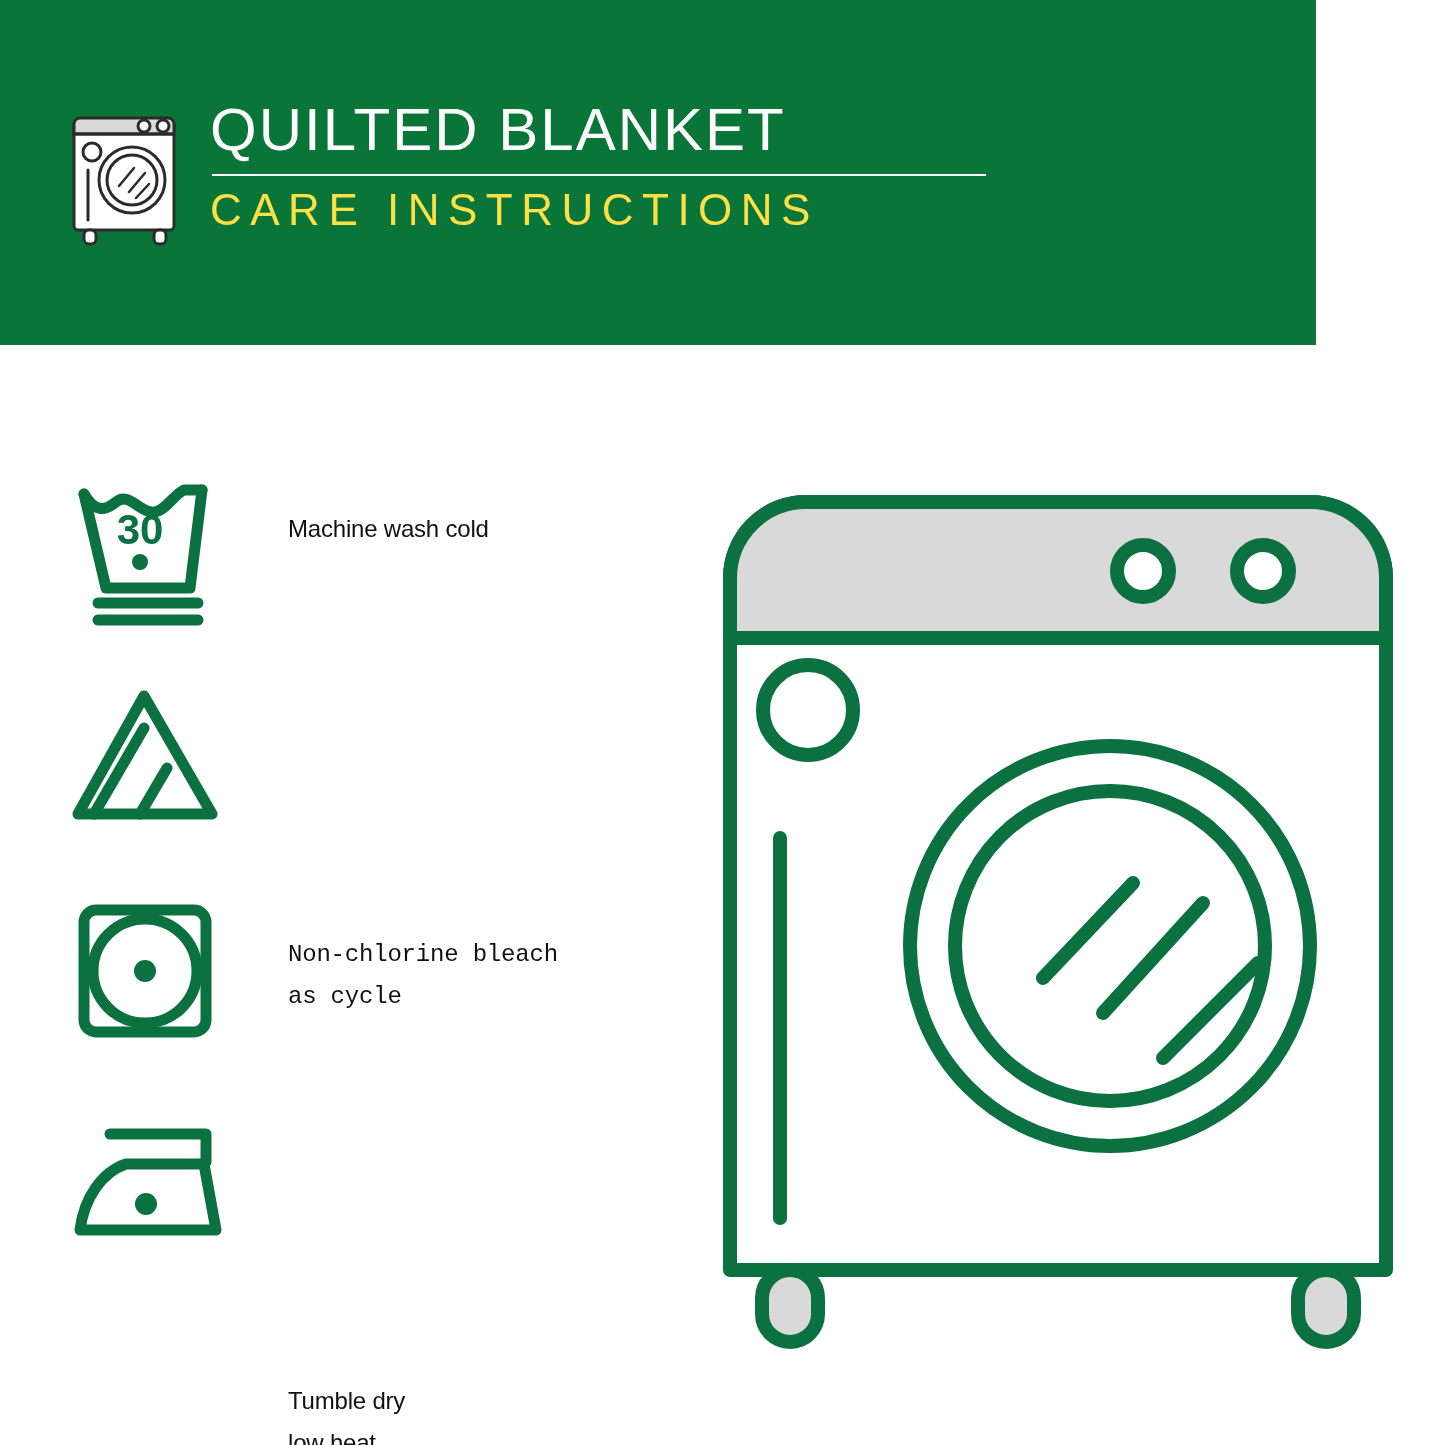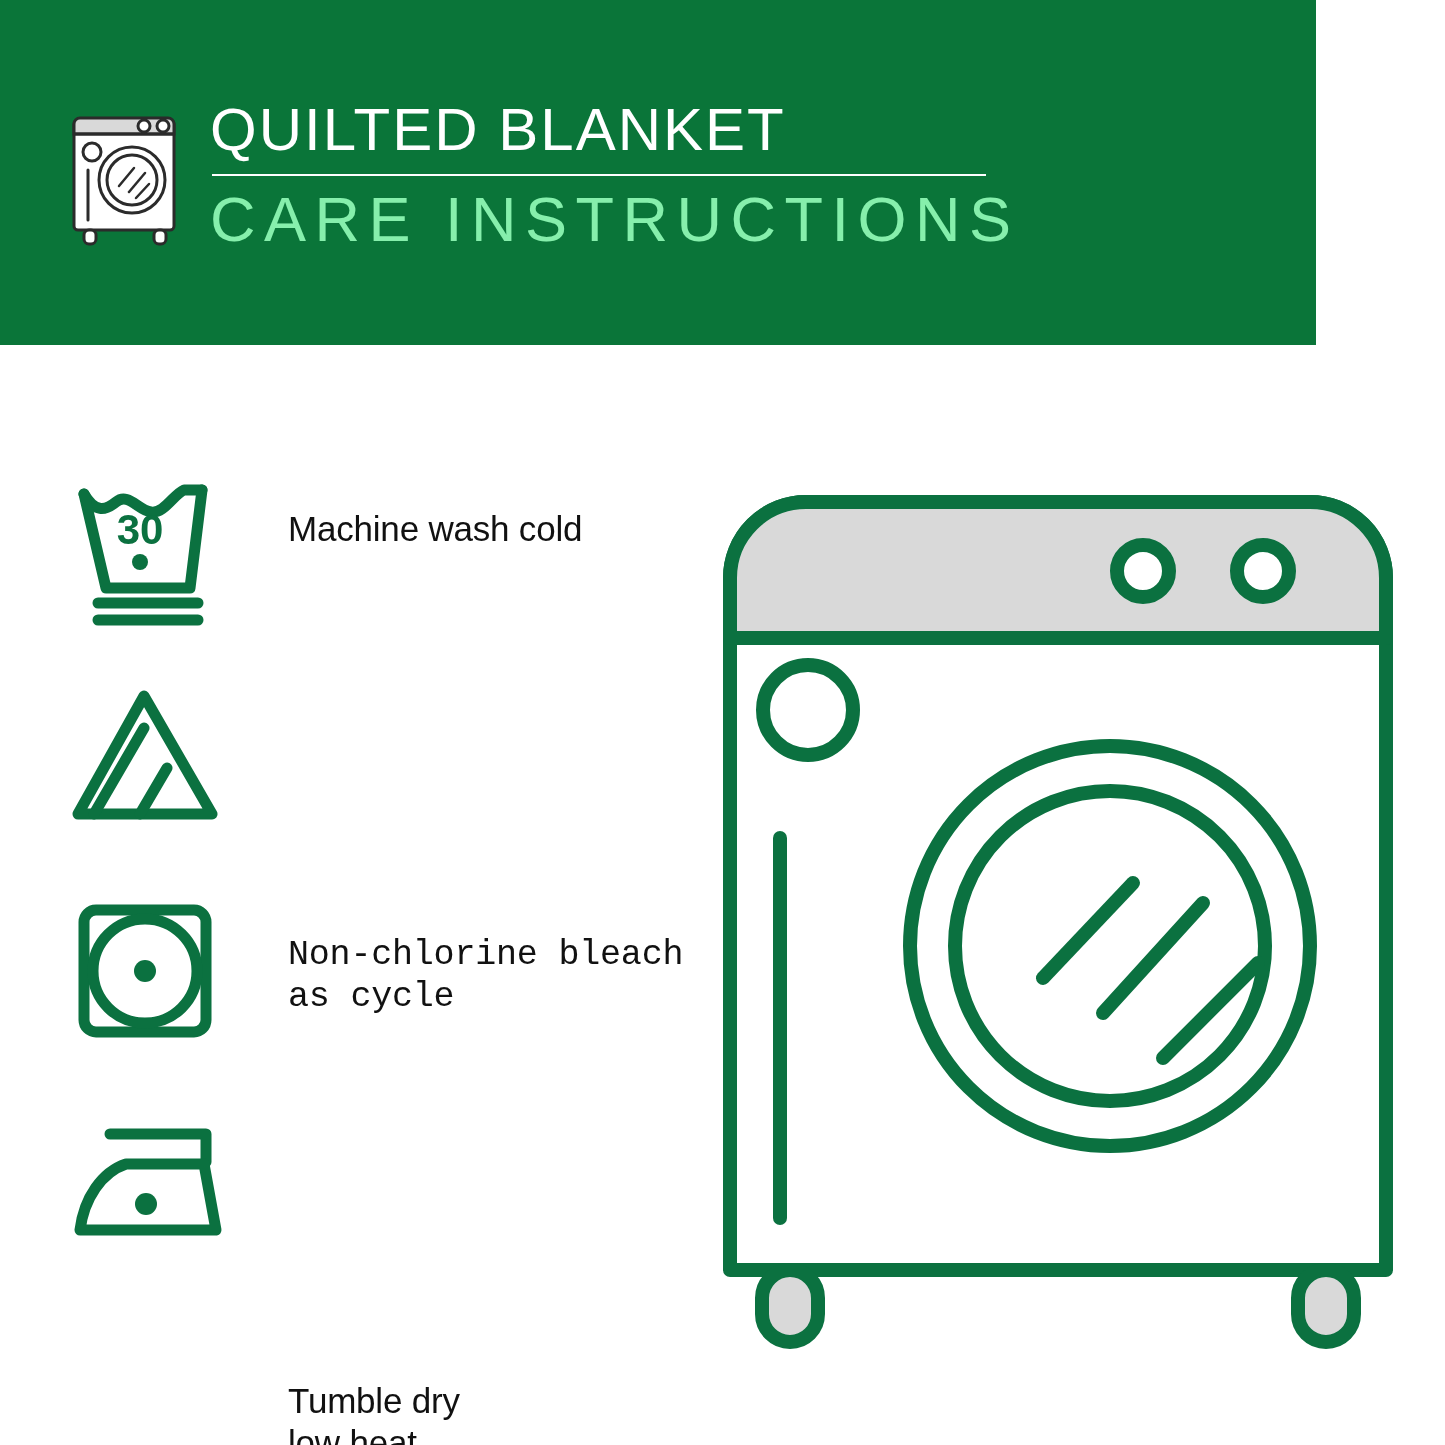--- a/index.html
+++ b/index.html
@@ -54,24 +54,24 @@
   }
   #title-rule {
     width: 774px;
     height: 2px;
     background: #ffffff;
     margin: 14px 0 12px 2px;
   }
   #title-sub {
     font-family: "Liberation Sans", sans-serif;
     font-weight: 300;
-    font-size: 63px;
+    font-size: 44px;
     line-height: 1.0;
     letter-spacing: 8.5px;
-    color: #86efac;
+    color: #fde047;
     white-space: nowrap;
   }
 
   
   #care-list {
     position: absolute;
     left: 0;
     top: 470px;
     width: 700px;
   }
@@ -89,21 +89,21 @@
     align-items: center;
     justify-content: flex-start;
   }
   .care-symbol svg { display: block; }
   .care-text {
     position: absolute;
     left: 288px;
     width: 400px;
     font-family: "Liberation Sans", sans-serif;
     font-weight: 400;
-    font-size: 35px;
+    font-size: 24px;
     line-height: 42px;
     color: #111111;
     letter-spacing: -0.2px;
   }
   .care-text .ln { display: block; }
 
   
   #row-wash   .care-text { top: 38px; }
   #row-bleach .care-text { top: 252px; font-family: Liberation Mono, monospace; }
   #row-dry    .care-text { top: 486px; }

